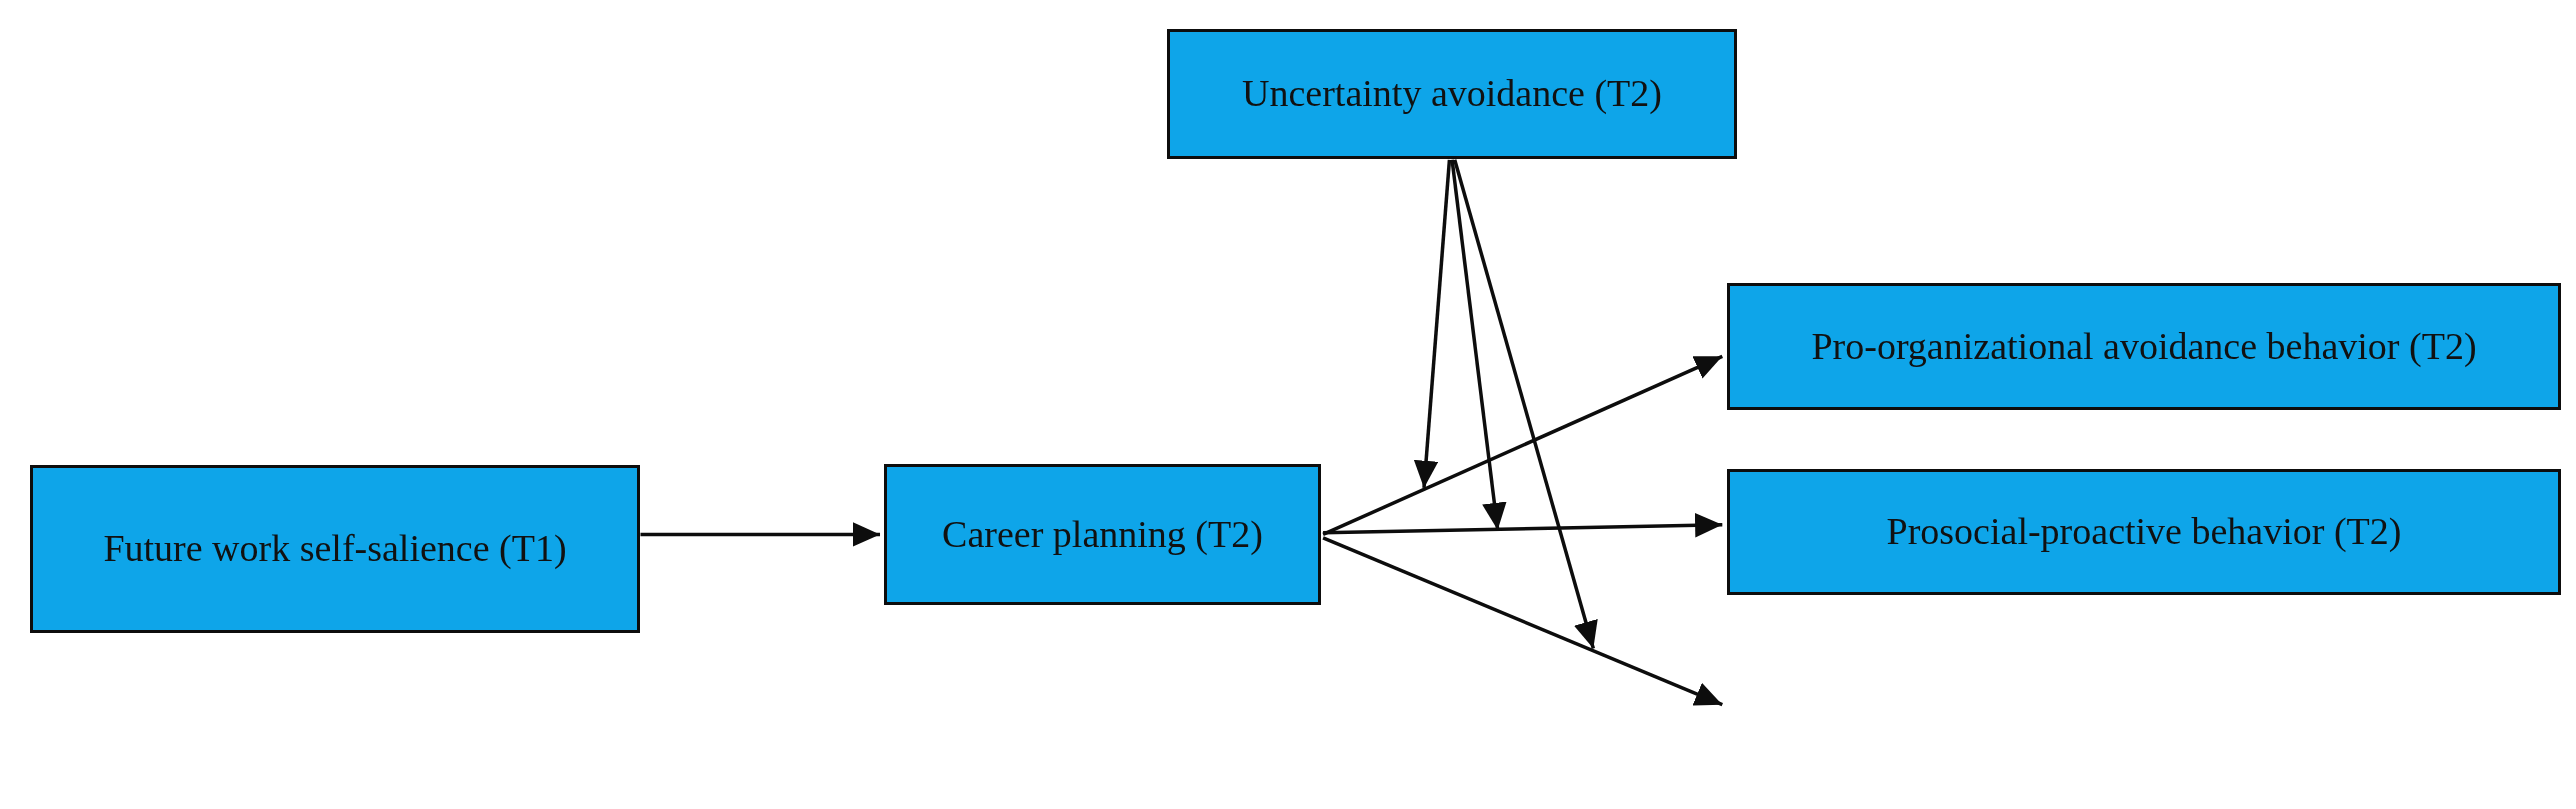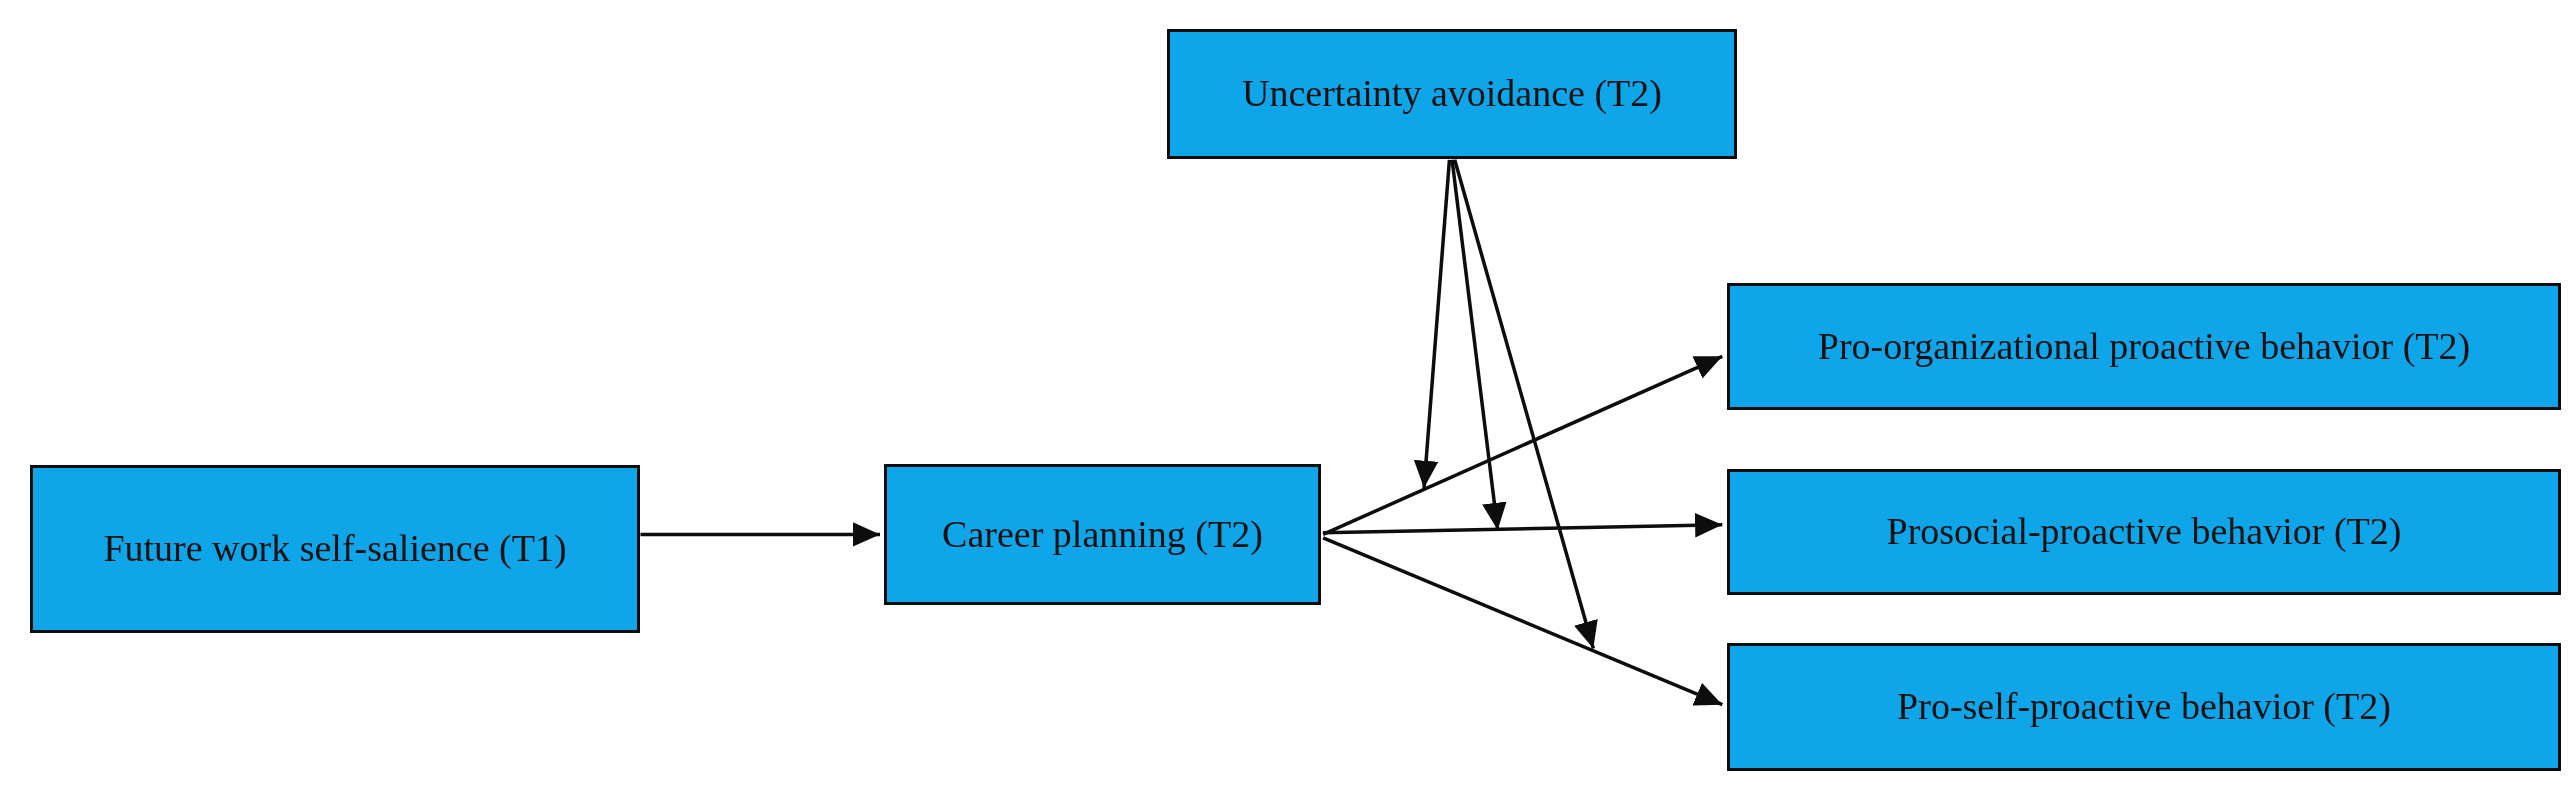--- a/index.html
+++ b/index.html
@@ -59,30 +59,27 @@
 
   <div class="node" id="node-fwss">
     <span>Future work self-salience (T1)</span>
   </div>
 
   <div class="node" id="node-cp">
     <span>Career planning (T2)</span>
   </div>
 
   <div class="node" id="node-po">
-    <span>Pro-organizational proactive behavior (T2)</span>
+    <span>Pro-organizational avoidance behavior (T2)</span>
   </div>
 
   <div class="node" id="node-ps">
     <span>Prosocial-proactive behavior (T2)</span>
   </div>
 
-  <div class="node" id="node-pself">
-    <span>Pro-self-proactive behavior (T2)</span>
-  </div>
 
   <svg class="edges" viewBox="0 0 2936 923" xmlns="http://www.w3.org/2000/svg">
     <defs>
       <marker id="arrowhead" markerUnits="userSpaceOnUse" markerWidth="34" markerHeight="28" refX="31" refY="14" orient="auto">
         <polygon points="0,0 31,14 0,28" fill="#0d0d0d"></polygon>
       </marker>
     </defs>
 
     <line x1="730" y1="609" x2="1003" y2="609" marker-end="url(#arrowhead)"></line>
 

